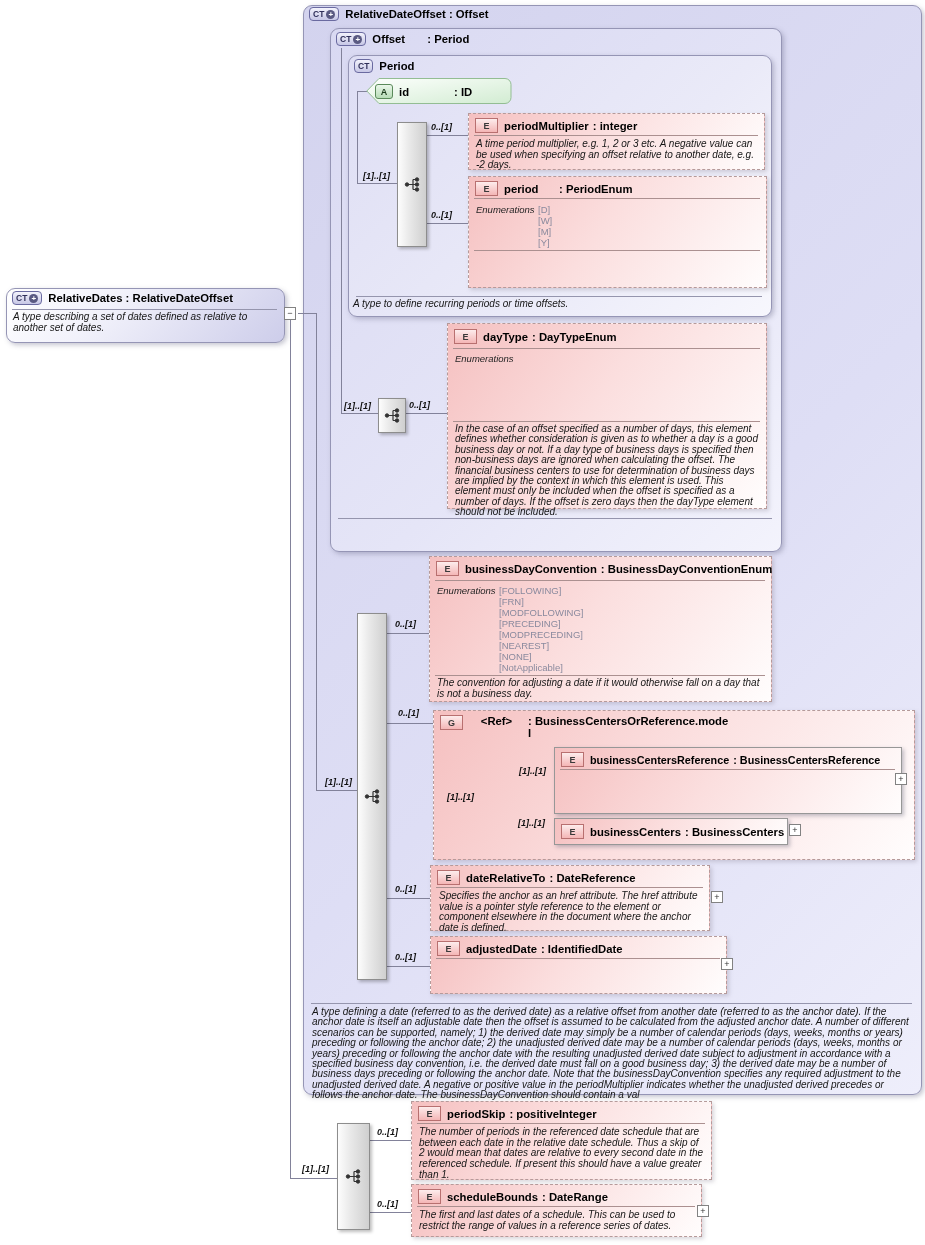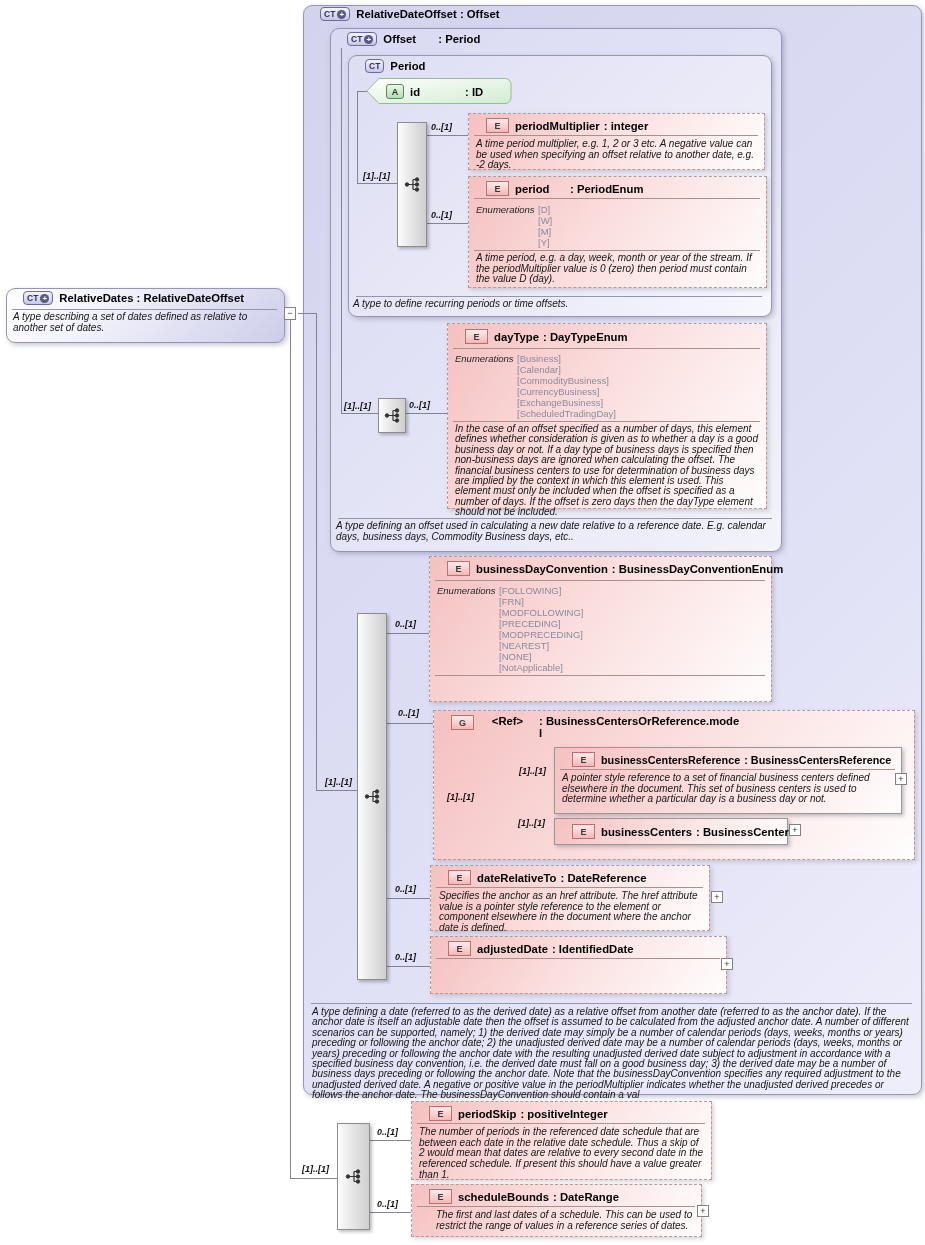--- a/index.html
+++ b/index.html
@@ -7,21 +7,21 @@
   
   .ctbox{position:absolute;border:1px solid #9595b5;border-radius:9px;box-shadow:2px 2px 5px rgba(90,90,120,.35);}
   .grad-main{background:linear-gradient(135deg,#d3d3ee 0%,#dedef5 55%,#eeeefb 100%);}
   .grad-off{background:linear-gradient(135deg,#d9d9f2 0%,#e5e5f7 60%,#f3f3fc 100%);}
   .grad-per{background:linear-gradient(135deg,#dedef4 0%,#eaeaf8 60%,#f7f7fd 100%);}
   .grad-left{background:linear-gradient(135deg,#ffffff 0%,#f2f2fb 35%,#cdcdea 100%);}
   
   .elbox{position:absolute;background:linear-gradient(125deg,#f5c0c0 0%,#fbdede 45%,#fffdfd 100%);border:1px dashed #b59a9a;box-shadow:2px 2px 4px rgba(120,110,130,.28);}
   .elbox.solid{border:1px solid #979797;box-shadow:2px 2px 4px rgba(100,100,120,.4);}
   
-  .hdr{position:absolute;display:flex;align-items:center;gap:6px;font-weight:bold;font-size:11.3px;color:#000;white-space:nowrap;margin-left:11px;}
+  .hdr{position:absolute;display:flex;align-items:center;gap:6px;font-weight:bold;font-size:11.3px;color:#000;white-space:nowrap;}
   .hdr .tp{margin-left:4px;}
   .hdr .nm.gap{display:inline-block;}
   
   .icon-ct{display:inline-flex;align-items:center;height:12px;padding:0 3px;border:1.5px solid #6a6aa0;border-radius:4px;background:linear-gradient(#f3f3fc,#c7c7e6);font-size:8.5px;font-weight:bold;color:#30305a;}
   .icon-ct .pl{display:inline-block;width:9px;height:9px;margin-left:2px;border-radius:50%;background:#5a5a82;color:#fff;font-size:8px;line-height:9px;text-align:center;font-weight:bold;}
   .icon-sq{display:inline-flex;align-items:center;justify-content:center;width:21px;height:13px;border:1px solid #b87070;background:linear-gradient(#fdecec,#f4b6b6);font-size:9px;font-weight:bold;color:#3a3a3a;flex:0 0 auto;}
   .icon-a{display:inline-flex;align-items:center;justify-content:center;width:16px;height:13px;border:1px solid #5a8a5a;border-radius:3px;background:linear-gradient(#eaf7ea,#b7dcb7);font-size:9px;font-weight:bold;color:#1c3c1c;}
   
   .sep{position:absolute;height:1px;background:#ab9090;}
   .sepb{position:absolute;height:1px;background:#9595ad;}
@@ -154,21 +154,20 @@
   <div class="desc tight" style="left:312px;top:1007px;width:602px;">A type defining a date (referred to as the derived date) as a relative offset from another date (referred to as the anchor date). If the anchor date is itself an adjustable date then the offset is assumed to be calculated from the adjusted anchor date. A number of different scenarios can be supported, namely; 1) the derived date may simply be a number of calendar periods (days, weeks, months or years) preceding or following the anchor date; 2) the unadjusted derived date may be a number of calendar periods (days, weeks, months or years) preceding or following the anchor date with the resulting unadjusted derived date subject to adjustment in accordance with a specified business day convention, i.e. the derived date must fall on a good business day; 3) the derived date may be a number of business days preceding or following the anchor date. Note that the businessDayConvention specifies any required adjustment to the unadjusted derived date. A negative or positive value in the periodMultiplier indicates whether the unadjusted derived precedes or follows the anchor date. The businessDayConvention should contain a val</div>
 
   <div class="hdr" style="left:336px;top:32px;">
     <span class="icon-ct">
         <span>CT</span>
         <span class="pl">+</span>
       </span>
     <span><span class="nm gap" style="width:51px;">Offset</span><span class="tp">: Period</span></span>
   </div>
   <div class="sepb" style="left:338px;top:518px;width:434px;"></div>
-  <div class="desc" style="left:336px;top:521px;width:436px;">A type defining an offset used in calculating a new date relative to a reference date. E.g. calendar days, business days, Commodity Business days, etc..</div>
 
   <div class="hdr" style="left:354px;top:59px;">
     <span class="icon-ct">
         <span>CT</span>
       </span>
     <span>Period</span>
   </div>
   <div class="sepb" style="left:356px;top:296px;width:406px;"></div>
   <div class="desc" style="left:353px;top:299px;width:410px;">A type to define recurring periods or time offsets.</div>
 
@@ -204,37 +203,30 @@
     </div>
     <div class="sep" style="left:5px;top:21px;width:286px;"></div>
     <div class="enum" style="left:7px;top:27px;width:284px;">
       <span class="lbl">Enumerations</span>
       <span class="vals">[D]
 [W]
 [M]
 [Y]</span>
     </div>
     <div class="sep" style="left:5px;top:73px;width:286px;"></div>
-    <div class="desc" style="left:7px;top:76px;width:284px;">A time period, e.g. a day, week, month or year of the stream. If the periodMultiplier value is 0 (zero) then period must contain the value D (day).</div>
   </div>
 
   <div class="elbox" style="left:447px;top:323px;width:318px;height:184px;">
     <div class="hdr" style="left:6px;top:5px;">
       <span class="icon-sq">E</span>
       <span><span>dayType</span><span class="tp">: DayTypeEnum</span></span>
     </div>
     <div class="sep" style="left:5px;top:24px;width:307px;"></div>
     <div class="enum" style="left:7px;top:29px;width:305px;">
       <span class="lbl">Enumerations</span>
-      <span class="vals">[Business]
-[Calendar]
-[CommodityBusiness]
-[CurrencyBusiness]
-[ExchangeBusiness]
-[ScheduledTradingDay]</span>
     </div>
     <div class="sep" style="left:5px;top:97px;width:307px;"></div>
     <div class="desc tight" style="left:7px;top:100px;width:304px;">In the case of an offset specified as a number of days, this element defines whether consideration is given as to whether a day is a good business day or not. If a day type of business days is specified then non-business days are ignored when calculating the offset. The financial business centers to use for determination of business days are implied by the context in which this element is used. This element must only be included when the offset is specified as a number of days. If the offset is zero days then the dayType element should not be included.</div>
   </div>
 
   <div class="elbox" style="left:429px;top:556px;width:341px;height:144px;">
     <div class="hdr" style="left:6px;top:4px;">
       <span class="icon-sq">E</span>
       <span><span>businessDayConvention</span><span class="tp">: BusinessDayConventionEnum</span></span>
     </div>
@@ -244,37 +236,37 @@
       <span class="vals">[FOLLOWING]
 [FRN]
 [MODFOLLOWING]
 [PRECEDING]
 [MODPRECEDING]
 [NEAREST]
 [NONE]
 [NotApplicable]</span>
     </div>
     <div class="sep" style="left:5px;top:118px;width:330px;"></div>
+    <div class="desc" style="left:7px;top:121px;width:328px;">The convention for adjusting a date if it would otherwise fall on a day that is not a business day.</div>
   </div>
 
   <div class="elbox" style="left:433px;top:710px;width:480px;height:148px;">
     <div class="hdr" style="left:6px;top:4px;align-items:flex-start;">
       <span class="icon-sq">G</span>
       <span><span class="nm gap" style="width:55px;vertical-align:top;text-align:center;">&lt;Ref&gt;</span><span class="tp" style="display:inline-block;width:212px;white-space:pre-line;vertical-align:top;">: BusinessCentersOrReference.mode
 l</span></span>
     </div>
   </div>
 
   <div class="elbox solid" style="left:554px;top:747px;width:346px;height:65px;">
     <div class="hdr" style="left:6px;top:4px;font-size:10.8px;">
       <span class="icon-sq">E</span>
       <span><span>businessCentersReference</span><span class="tp">: BusinessCentersReference</span></span>
     </div>
     <div class="sep" style="left:5px;top:21px;width:335px;"></div>
-    <div class="desc" style="left:7px;top:25px;width:332px;">A pointer style reference to a set of financial business centers defined elsewhere in the document. This set of business centers is used to determine whether a particular day is a business day or not.</div>
   </div>
   <div class="pm" style="left:895px;top:773px;">+</div>
 
   <div class="elbox solid" style="left:554px;top:818px;width:232px;height:25px;">
     <div class="hdr" style="left:6px;top:5px;">
       <span class="icon-sq">E</span>
       <span><span>businessCenters</span><span class="tp">: BusinessCenters</span></span>
     </div>
   </div>
   <div class="pm" style="left:789px;top:824px;">+</div>
@@ -306,21 +298,21 @@
     <div class="sep" style="left:5px;top:21px;width:288px;"></div>
     <div class="desc" style="left:7px;top:25px;width:286px;">The number of periods in the referenced date schedule that are between each date in the relative date schedule. Thus a skip of 2 would mean that dates are relative to every second date in the referenced schedule. If present this should have a value greater than 1.</div>
   </div>
 
   <div class="elbox" style="left:411px;top:1184px;width:289px;height:51px;">
     <div class="hdr" style="left:6px;top:4px;">
       <span class="icon-sq">E</span>
       <span><span>scheduleBounds</span><span class="tp">: DateRange</span></span>
     </div>
     <div class="sep" style="left:5px;top:21px;width:278px;"></div>
-    <div class="desc" style="left:24px;top:25px;width:276px;">The first and last dates of a schedule. This can be used to restrict the range of values in a reference series of dates.</div>
+    <div class="desc" style="left:7px;top:25px;width:276px;">The first and last dates of a schedule. This can be used to restrict the range of values in a reference series of dates.</div>
   </div>
   <div class="pm" style="left:697px;top:1205px;">+</div>
 
   <div class="card" style="left:363px;top:171px;">[1]..[1]</div>
   <div class="card" style="left:431px;top:122px;">0..[1]</div>
   <div class="card" style="left:431px;top:210px;">0..[1]</div>
   <div class="card" style="left:344px;top:401px;">[1]..[1]</div>
   <div class="card" style="left:409px;top:400px;">0..[1]</div>
   <div class="card" style="left:325px;top:777px;">[1]..[1]</div>
   <div class="card" style="left:395px;top:619px;">0..[1]</div>

